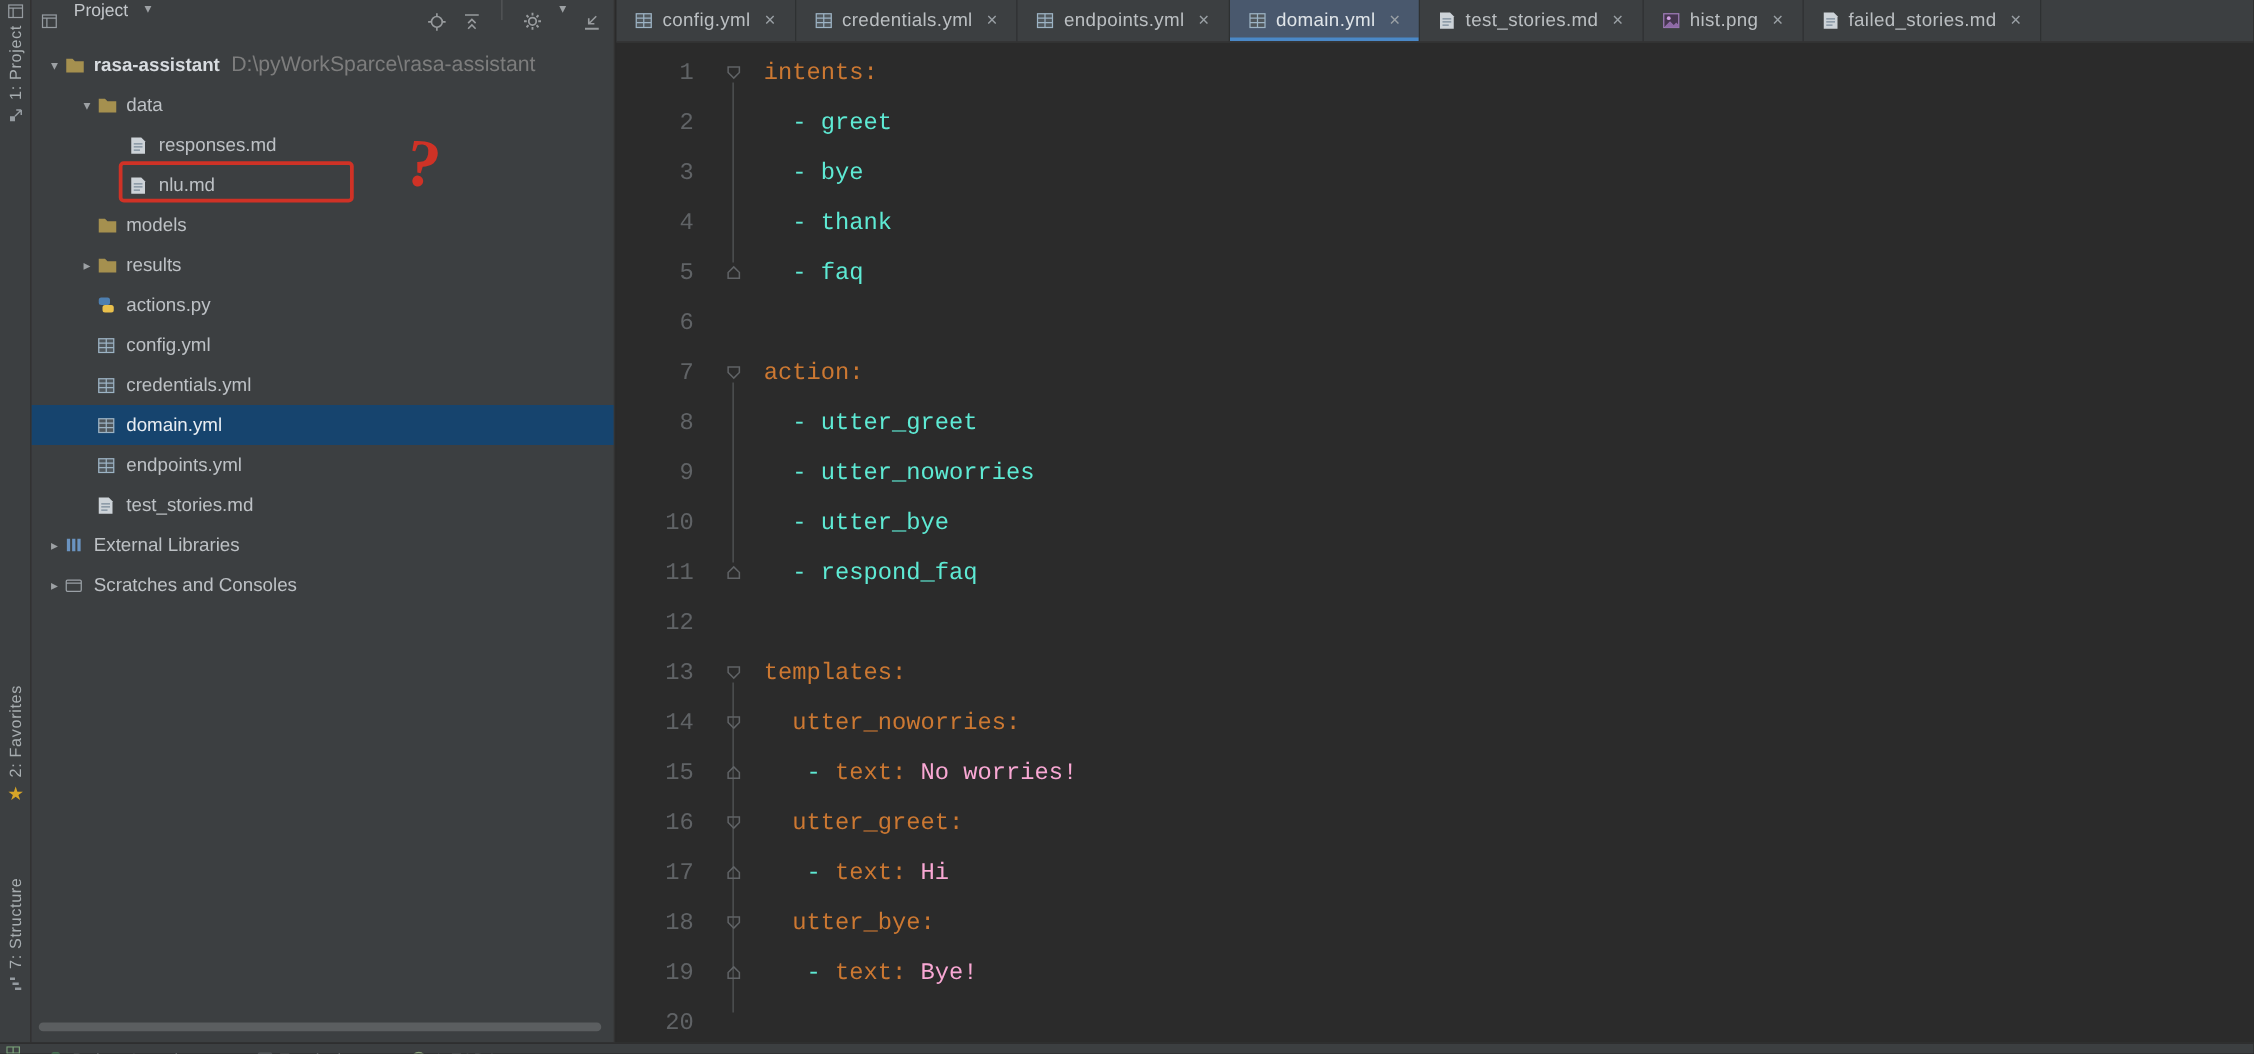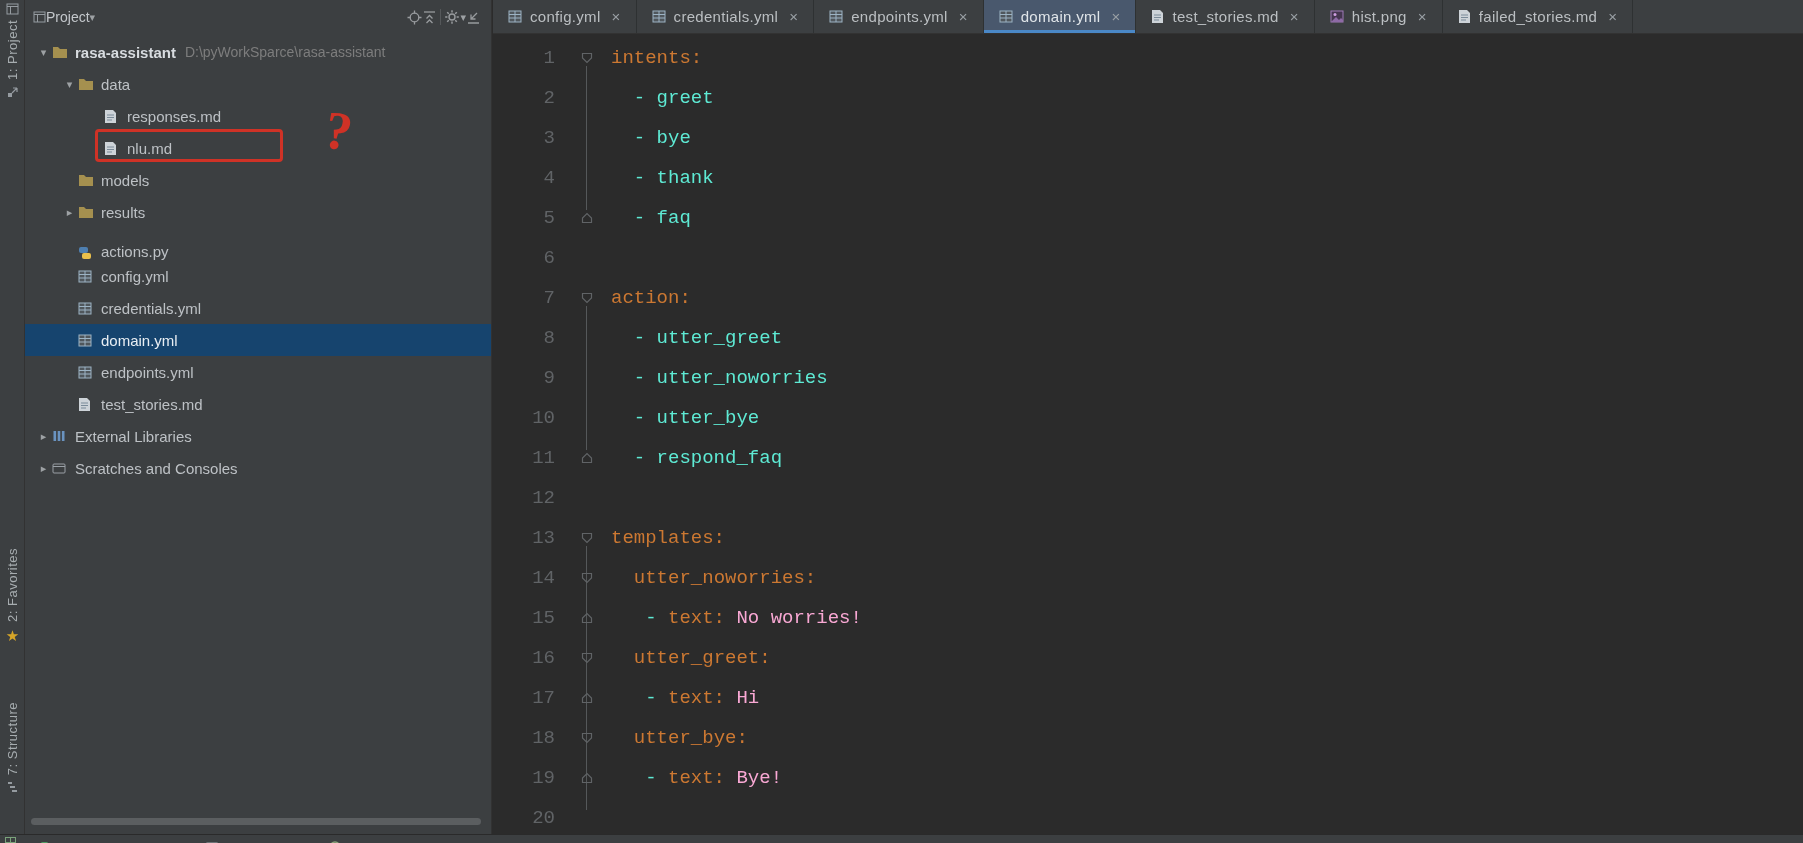--- a/index.html
+++ b/index.html
@@ -11,36 +11,36 @@
   #stripe{position:absolute;left:0;top:0;width:25px;height:834px;background:#3c3f41;
     border-right:1px solid #323232;z-index:4}
   .stripe-btn{position:absolute;left:0;width:25px;display:flex;flex-direction:column;
     align-items:center;gap:6px;color:#a7adb0;font-size:13px}
   .vtext{writing-mode:vertical-rl;transform:rotate(180deg);white-space:nowrap;letter-spacing:.5px}
   .star{color:#d6a528;font-size:15px;line-height:15px}
 
   
   #panel{position:absolute;left:25px;top:0;width:467px;height:834px;background:#3c3f41;
     border-right:1px solid #323232;z-index:2}
-  #panel-header{height:34px;display:flex;align-items:center;padding:0 10px 0 8px;gap:0;
+  #panel-header{height:34px;display:flex;padding:0 10px 0 8px;gap:13px;
     color:#bbbfc3;font-size:14px}
   .ph-title{color:#c3c7cb}
   .ph-caret{color:#9da1a4;font-size:11px}
   .ph-sp{flex:1}
   .ph-ic{display:inline-flex;align-items:center;opacity:.95}
   .ph-div{width:1px;height:16px;background:#55585a;margin:0 3px}
   #tree{position:absolute;top:34px;left:0;right:0;bottom:0;overflow:hidden;padding-top:2px}
   .trow{height:32px;display:flex;align-items:center;white-space:nowrap;color:#bdc1c5;
     font-size:15px;overflow:hidden}
   .trow.sel{background:#16446e;color:#e9eef3}
   .tarrow{width:17px;display:inline-flex;justify-content:center;color:#9da1a4;font-size:11px;flex:none}
   .ticon{width:23px;display:inline-flex;align-items:center;flex:none}
   .tlabel{margin-right:9px}
   .tbold{font-weight:bold;color:#d8dce0}
-  .tpath{color:#7d7d7d;font-size:14px}
+  .tpath{color:#7d7d7d;font-size:17px}
   #hscroll{position:absolute;bottom:9px;left:6px;width:450px;height:7px;border-radius:4px;
     background:#5b5e60;z-index:3}
   
   #annot-box{position:absolute;left:70px;top:95px;width:188px;height:33px;
     border:3px solid #cf3226;border-radius:4px;z-index:5}
   #annot-q{position:absolute;left:300px;top:66px;font-size:54px;font-weight:bold;
     color:#cf3226;transform:rotate(10deg);z-index:5;font-family:"Liberation Serif",serif}
 
   
   #editor-pane{position:absolute;left:493px;top:0;right:0;height:834px;background:#2b2b2b;overflow:hidden}
@@ -200,21 +200,21 @@
         </div>
         <div class="trow" style="padding-left: 36px;">
           <span class="tarrow">▸</span>
           <span class="ticon">
             <svg width="16" height="13" viewBox="0 0 16 13">
               <path d="M1 1 h5 l2 2 h7 v9 H1 Z" fill="#a5904f"></path>
             </svg>
           </span>
           <span class="tlabel">results</span>
         </div>
-        <div class="trow" style="padding-left: 36px; align-items: flex-end;">
+        <div class="trow" style="padding-left: 36px;">
           <span class="tarrow"></span>
           <span class="ticon">
             <svg width="14" height="14" viewBox="0 0 14 14">
               <rect x="1" y="1" width="9" height="6" rx="2" fill="#4e7fb0"></rect>
               <rect x="4" y="7" width="9" height="6" rx="2" fill="#e9c04c"></rect>
             </svg>
           </span>
           <span class="tlabel">actions.py</span>
         </div>
         <div class="trow" style="padding-left: 36px;">

